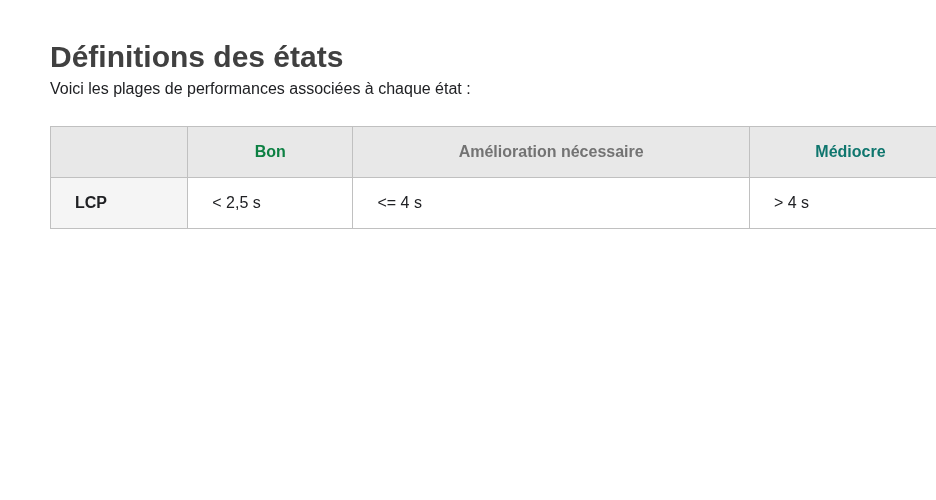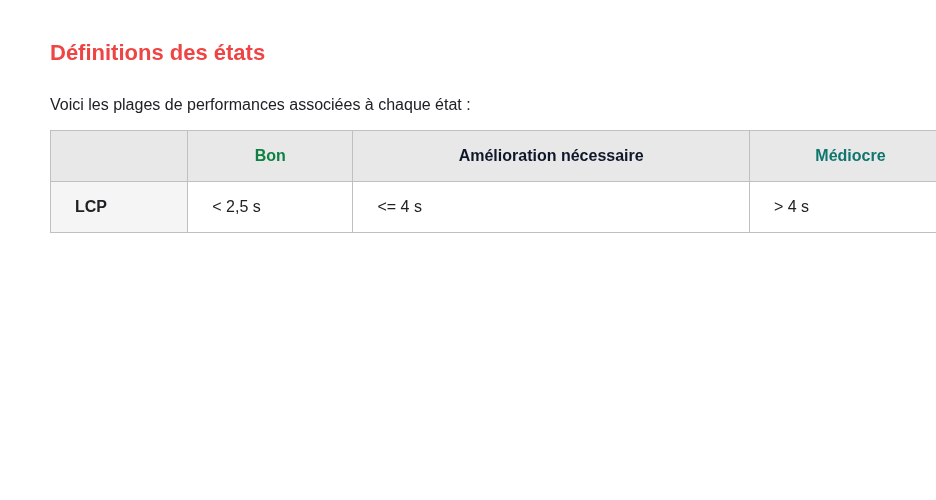--- a/index.html
+++ b/index.html
@@ -11,29 +11,29 @@
     body {
       font-family: Arial, sans-serif;
       background-color: #ffffff;
       padding: 40px 50px;
       width: 936px;
       min-height: 500px;
       color: #202124;
     }
 
     .page-title {
-      font-size: 22px;
+      font-size: 30px;
       font-weight: bold;
-      margin-bottom: 30px;
-      color: #ef4444;
+      margin-bottom: 6px;
+      color: #404040;
     }
 
     .intro-text {
       font-size: 16px;
-      margin-bottom: 16px;
+      margin-bottom: 28px;
       color: #202124;
     }
 
     .perf-table {
       border-collapse: collapse;
       width: 902px;
     }
 
     .perf-table th,
     .perf-table td {
@@ -46,21 +46,21 @@
       background-color: #e8e8e8;
       text-align: center;
       font-weight: bold;
     }
 
     .header-row th.bon {
       color: #0d8043;
     }
 
     .header-row th.amelioration {
-      color: #0f172a;
+      color: #737373;
       margin-left: 27px;
     }
 
     .header-row th.mediocre {
       color: #0f766e;
     }
 
     .header-row th.empty {
       background-color: #e8e8e8;
     }

